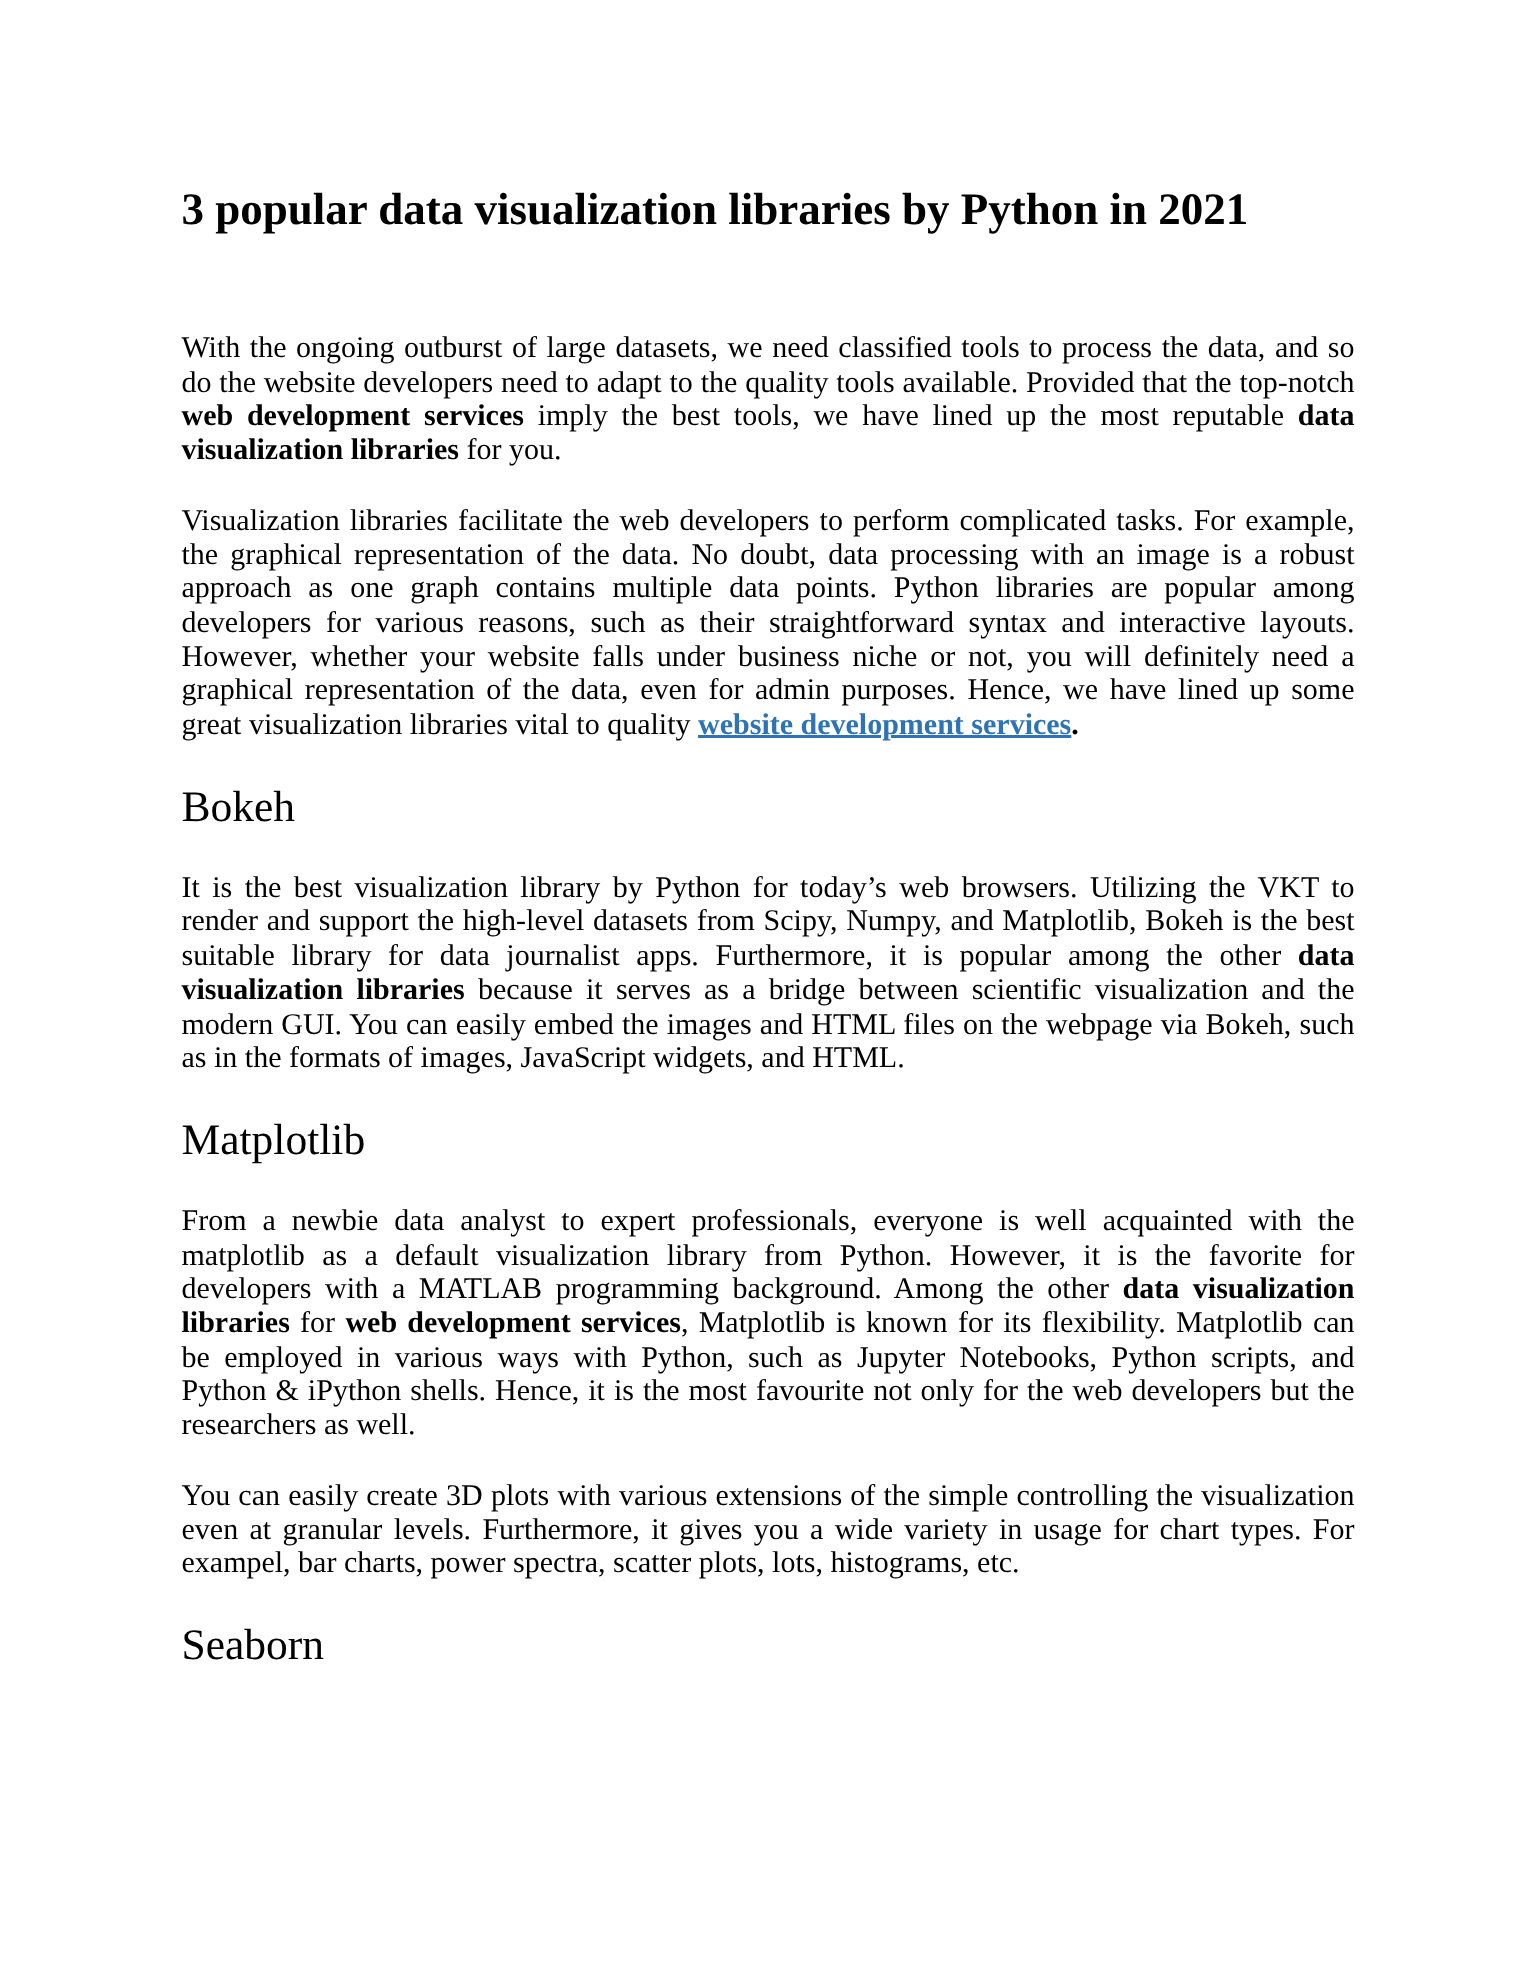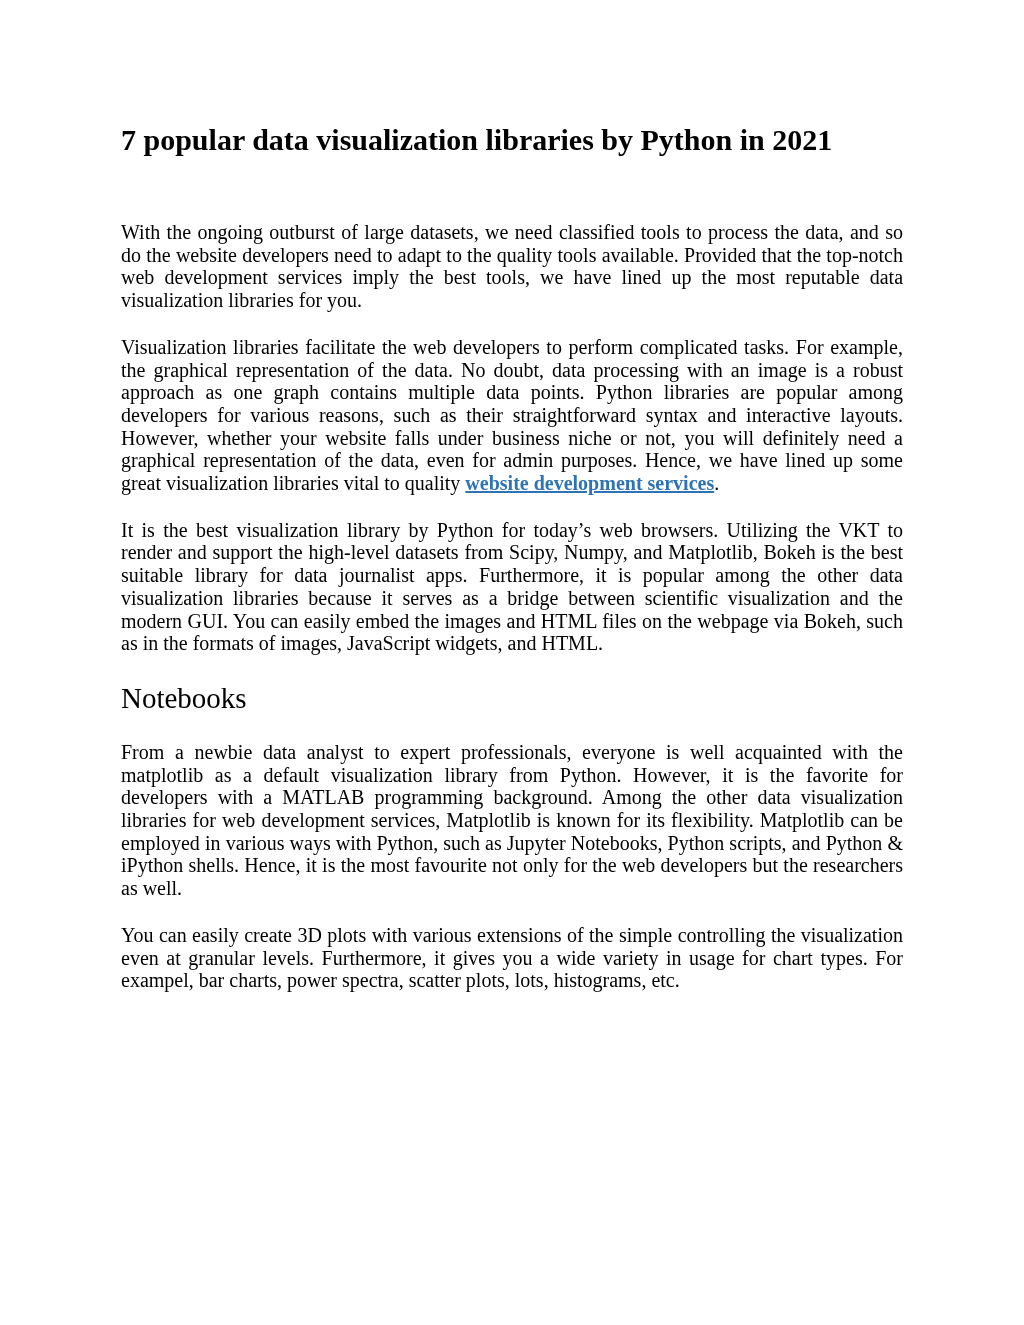--- a/index.html
+++ b/index.html
@@ -37,44 +37,46 @@
   }
   p.body-para {
     margin: 0 0 24px 0;
     font-size: 20px;
     line-height: 22.7px;
     text-align: justify;
     hyphens: none;
     -webkit-hyphens: none;
   }
   p.body-para .b {
-    font-weight: normal;
+    font-weight: bold;
   }
   p.body-para a.link {
     color: var(--link-color, #2E74B5);
     font-weight: bold;
     text-decoration: underline;
     cursor: pointer;
   }
 </style>
 </head>
 <body>
 
 <div class="page">
 
-  <h1 class="doc-title">7 popular data visualization libraries by Python in 2021</h1>
+  <h1 class="doc-title">3 popular data visualization libraries by Python in 2021</h1>
 
   <p class="body-para"><span class="">With the ongoing outburst of large datasets, we need classified tools to process the data, and so do the website developers need to adapt to the quality tools available. Provided that the top-notch </span><span class="b">web development services</span><span class=""> imply the best tools, we have lined up the most reputable </span><span class="b">data visualization libraries</span><span class=""> for you.</span></p>
 
   <p class="body-para"><span class="">Visualization libraries facilitate the web developers to perform complicated tasks. For example, the graphical representation of the data. No doubt, data processing with an image is a robust approach as one graph contains multiple data points. Python libraries are popular among developers for various reasons, such as their straightforward syntax and interactive layouts. However, whether your website falls under business niche or not, you will definitely need a graphical representation of the data, even for admin purposes. Hence, we have lined up some great visualization libraries vital to quality </span><a href="#" class="b link">website development services</a><span class="b">.</span></p>
 
+  <h2 class="section-heading">Bokeh</h2>
 
   <p class="body-para"><span class="">It is the best visualization library by Python for today’s web browsers. Utilizing the VKT to render and support the high-level datasets from Scipy, Numpy, and Matplotlib, Bokeh is the best suitable library for data journalist apps. Furthermore, it is popular among the other </span><span class="b">data visualization libraries</span><span class=""> because it serves as a bridge between scientific visualization and the modern GUI. You can easily embed the images and HTML files on the webpage via Bokeh, such as in the formats of images, JavaScript widgets, and HTML.</span></p>
 
-  <h2 class="section-heading">Notebooks</h2>
+  <h2 class="section-heading">Matplotlib</h2>
 
   <p class="body-para"><span class="">From a newbie data analyst to expert professionals, everyone is well acquainted with the matplotlib as a default visualization library from Python. However, it is the favorite for developers with a MATLAB programming background. Among the other </span><span class="b">data visualization libraries</span><span class=""> for </span><span class="b">web development services</span><span class="">, Matplotlib is known for its flexibility. Matplotlib can be employed in various ways with Python, such as Jupyter Notebooks, Python scripts, and Python &amp; iPython shells. Hence, it is the most favourite not only for the web developers but the researchers as well.</span></p>
 
   <p class="body-para"><span class="">You can easily create 3D plots with various extensions of the simple controlling the visualization even at granular levels. Furthermore, it gives you a wide variety in usage for chart types. For exampel, bar charts, power spectra, scatter plots, lots, histograms, etc.</span></p>
 
+  <h2 class="section-heading">Seaborn</h2>
 
 
 </div>
 
 </body></html>

